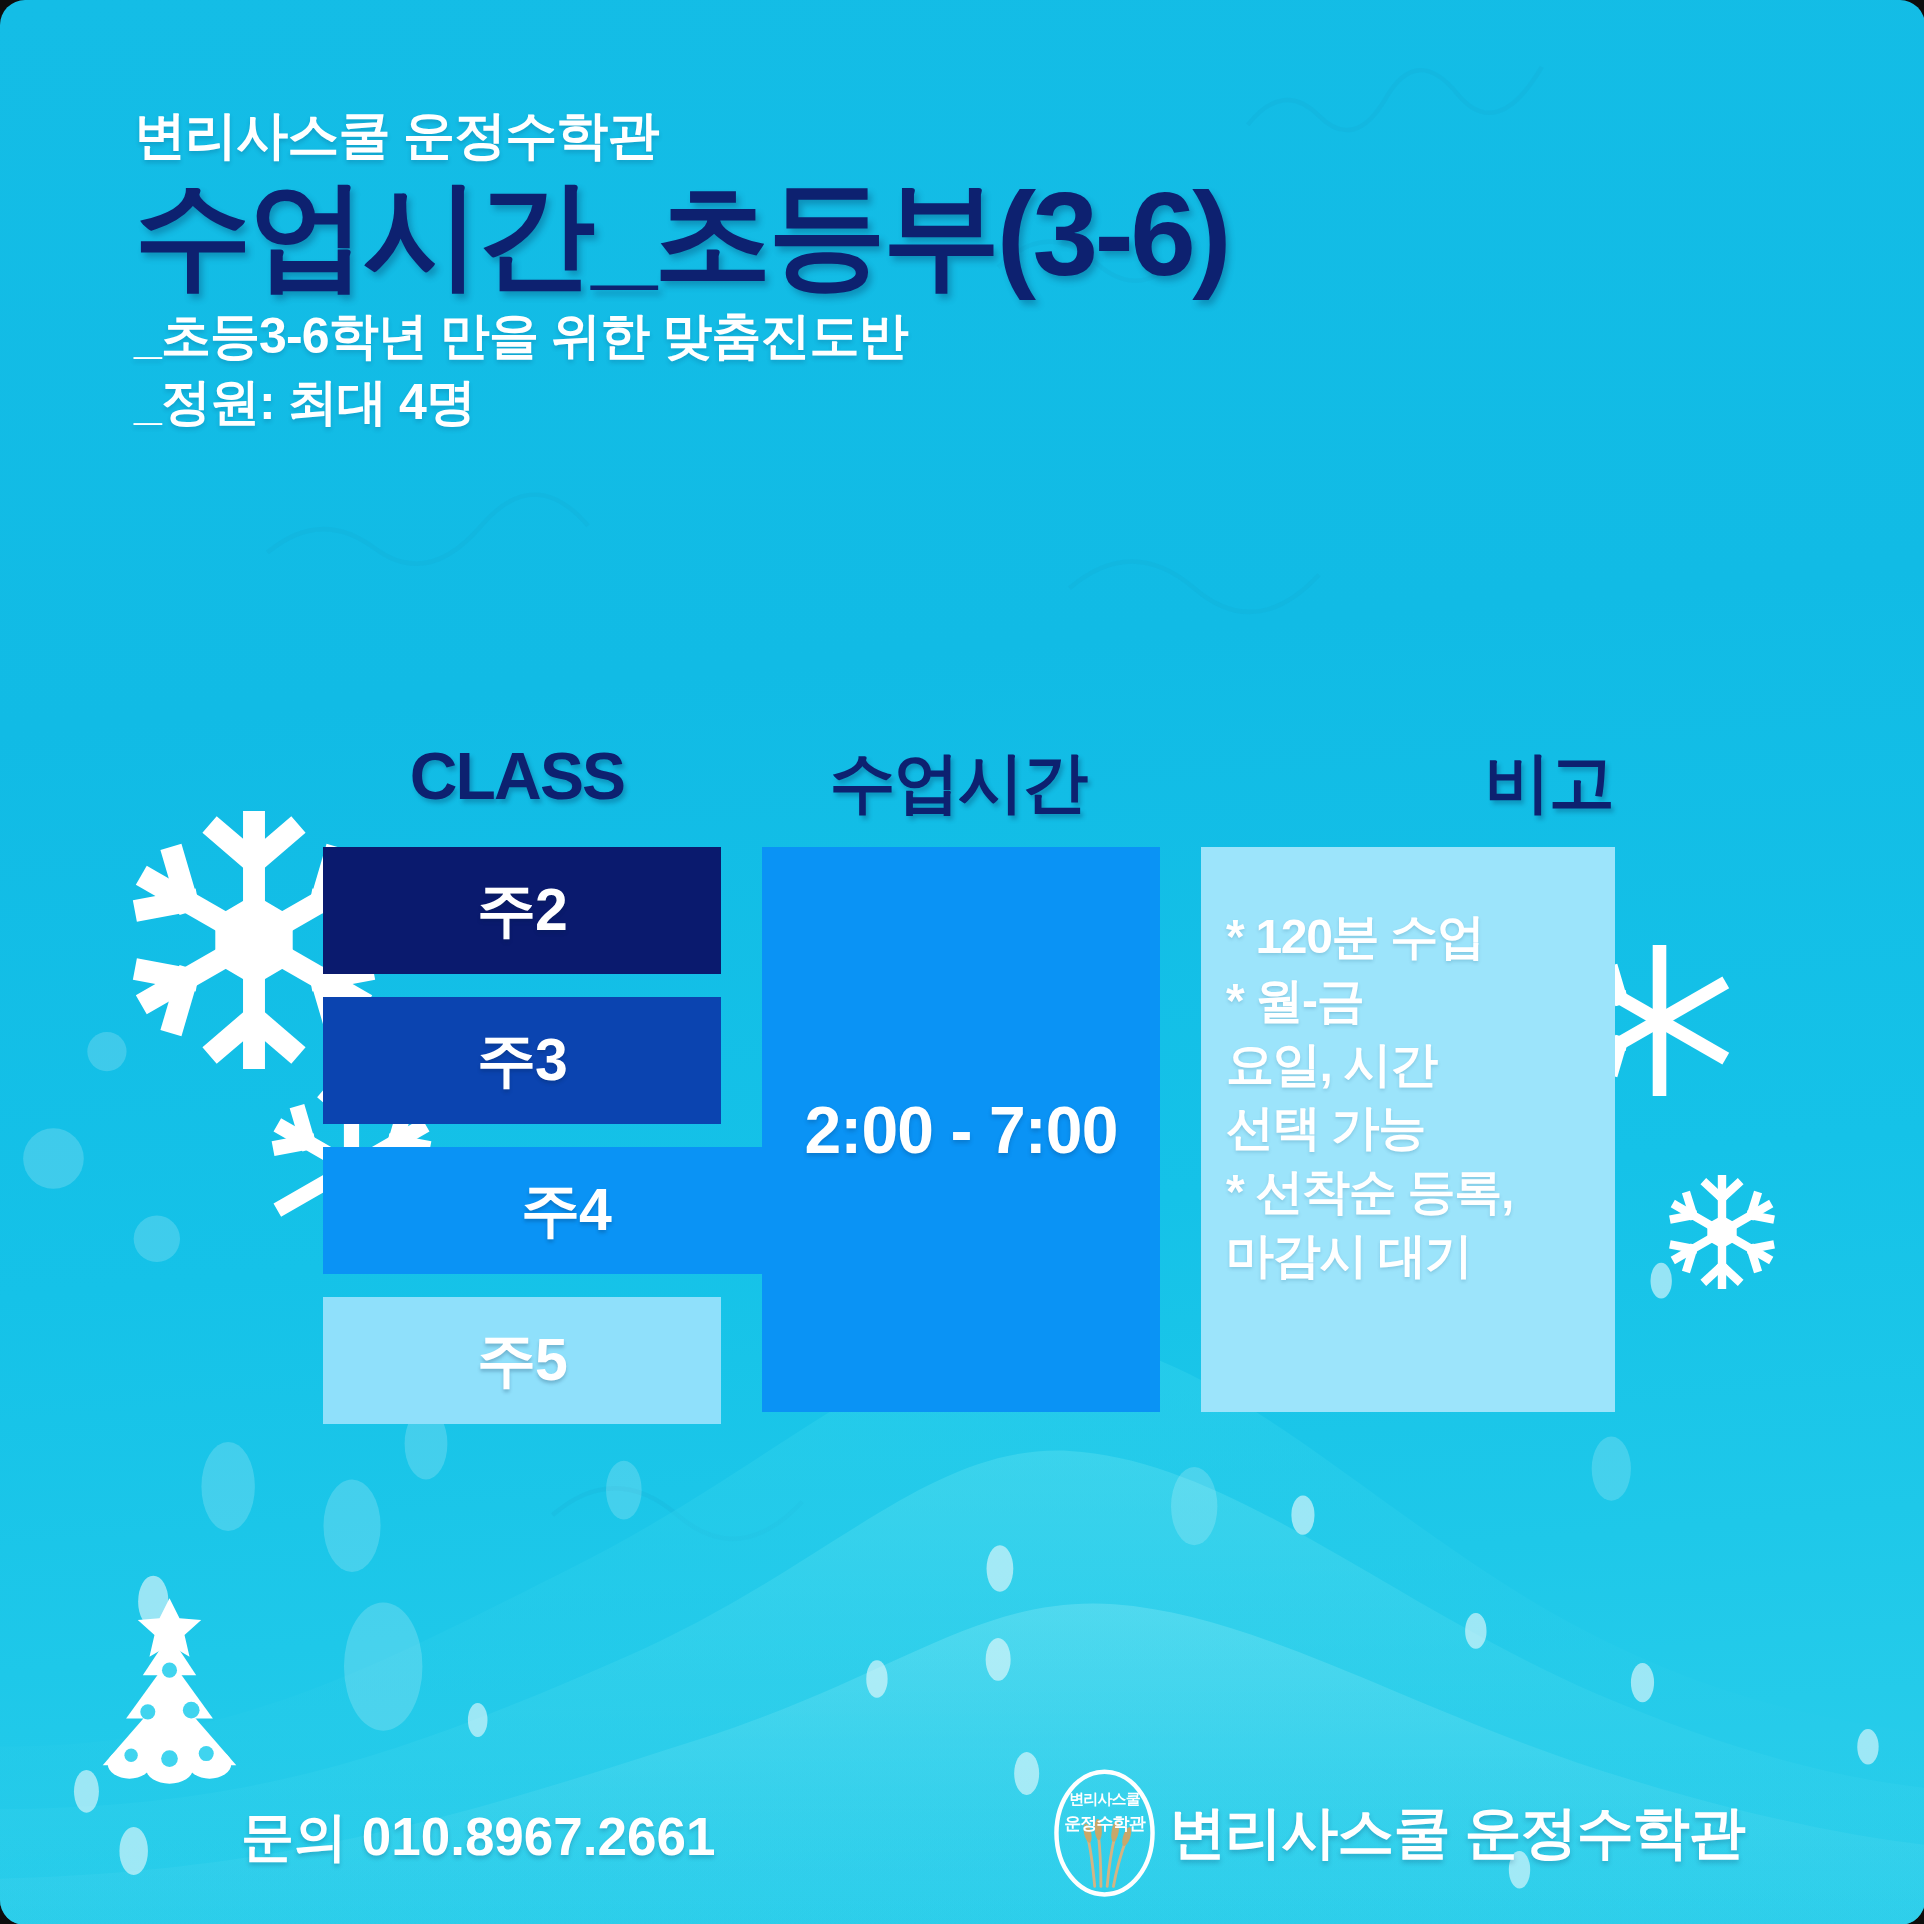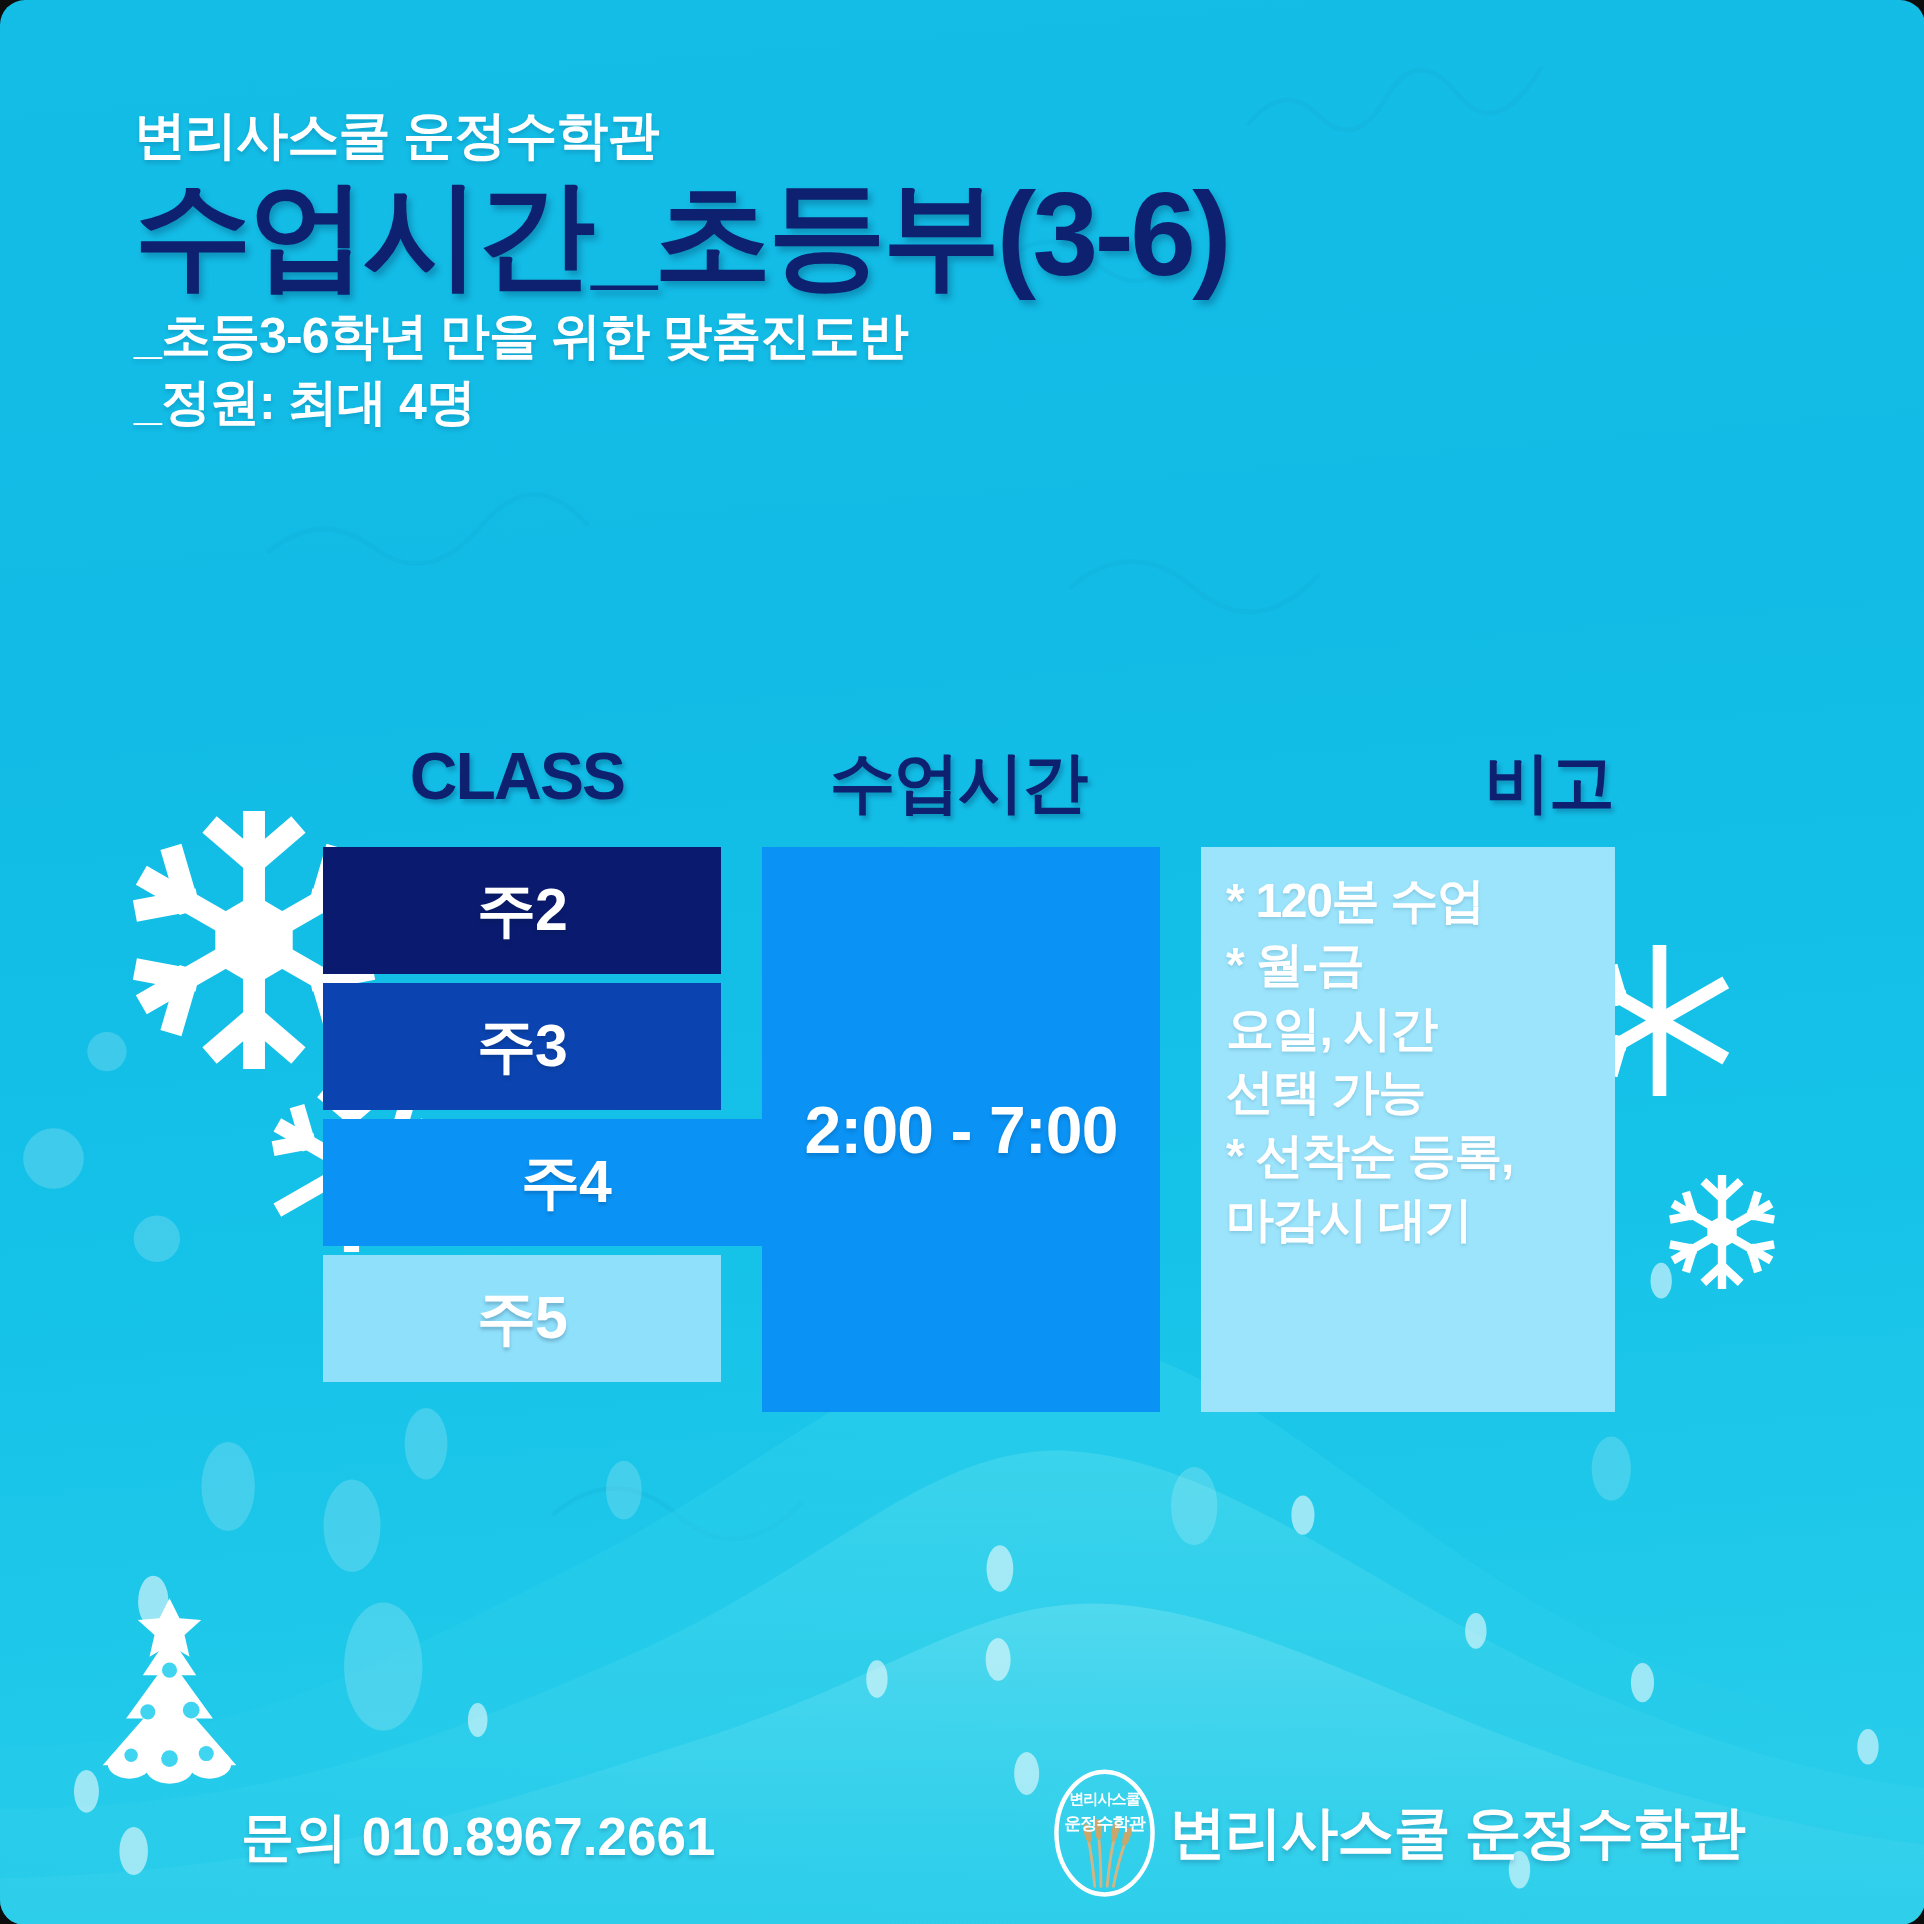--- a/index.html
+++ b/index.html
@@ -88,21 +88,21 @@
 
   .class-col {
     position: absolute;
     left: 323px;
     top: 847px;
     width: 398px;
   }
   .class-cell {
     width: 100%;
     height: 127px;
-    margin-bottom: 9px;
+    margin-bottom: 23px;
     display: flex;
     align-items: center;
     justify-content: center;
     color: #ffffff;
     font-size: 59px;
     font-weight: 900;
     letter-spacing: -0.9px;
     text-shadow: 0 2.7px 3.6px rgba(0,30,70,0.22);
   }
 
@@ -124,21 +124,21 @@
     white-space: nowrap;
     text-shadow: 0 2.7px 4.5px rgba(0,30,70,0.20);
   }
 
   .note-col {
     position: absolute;
     left: 1201px;
     top: 847px;
     width: 414px;
     height: 565px;
-    padding: 22px 0 0 25px;
+    padding: 58px 0 0 25px;
     box-sizing: border-box;
   }
   .note-line {
     color: #ffffff;
     font-size: 48px;
     font-weight: 900;
     letter-spacing: -1.3px;
     line-height: 1.33;
     white-space: nowrap;
     text-shadow: 0 1.8px 3.6px rgba(0,60,100,0.16);

